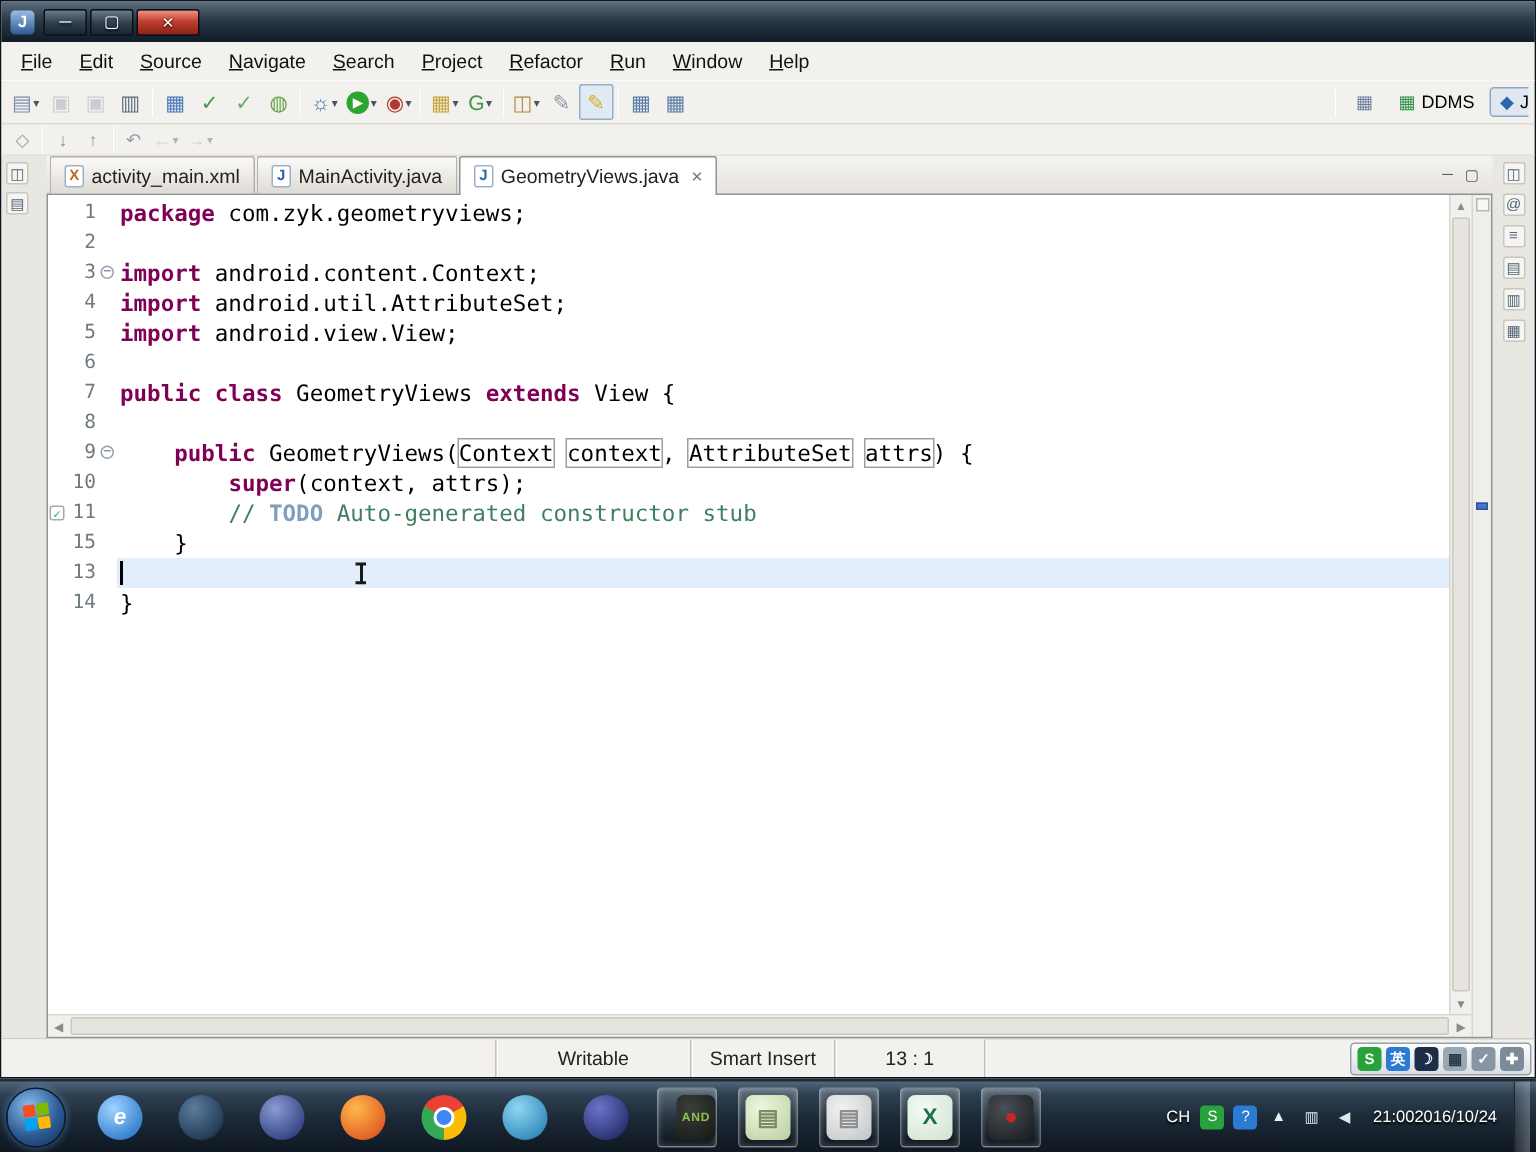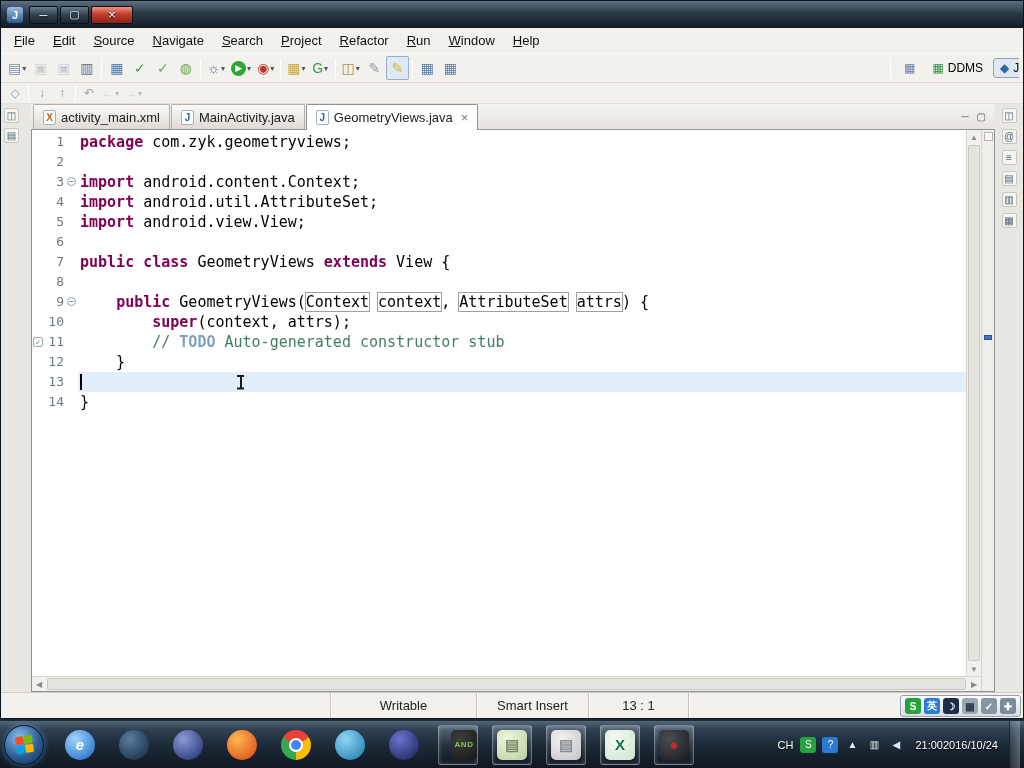--- a/index.html
+++ b/index.html
@@ -85,21 +85,21 @@
   .sarrow{width:14px;height:14px;display:flex;align-items:center;justify-content:center}
   .sthumb{flex:1;background:#e6e4df;border:1px solid #cbc8c1;border-radius:2px;margin:1px}
   .overview{grid-column:3;grid-row:1/span 2;background:#efeeea;border-left:1px solid #d8d5cf;position:relative}
   .ov-head{position:absolute;top:2px;left:2px;width:9px;height:9px;border:1px solid #b9b6ae;background:#f8f7f4}
   .ov-marker{position:absolute;left:2px;top:205px;width:8px;height:5px;background:#4a72c8;border:1px solid #2c4f9e}
 
   
   .statusbar{height:26px;display:flex;align-items:stretch;background:#f2f1ed;border-top:1px solid #cfccc5;font-size:13px;color:#222}
   .sb-spacer{width:330px;border-right:1px solid #c4c1ba;box-shadow:1px 0 0 #fff}
   .sb-cell{display:flex;align-items:center;justify-content:center;border-right:1px solid #c4c1ba;box-shadow:1px 0 0 #fff}
-  .sb-w{width:146px}.sb-i{width:112px}.sb-p{width:100px}
+  .sb-w{width:130px}.sb-i{width:96px}.sb-p{width:100px}
   .sb-rest{flex:1}
 
   
   .ime-bar{position:absolute;right:3px;bottom:51px;z-index:60;display:flex;gap:3px;align-items:center;
            background:linear-gradient(#fdfdfb,#d9dde2);border:1px solid #97a1ab;border-radius:3px;padding:2px 4px}
   .ime-ic{width:16px;height:16px;border-radius:3px;display:flex;align-items:center;justify-content:center;font-size:10px;font-weight:bold}
 
   
   .taskbar{position:absolute;left:0;bottom:0;width:1024px;height:47px;z-index:40;
            background:linear-gradient(#53677a,#2e4052 18%,#1b2835 55%,#0f1822);display:flex;align-items:center;gap:14px;padding:0 4px}
@@ -300,21 +300,21 @@
             <div class="line"><span class="ann"></span><span class="num">2</span><span class="fold"></span><span class="ct"></span></div>
             <div class="line"><span class="ann"></span><span class="num">3</span><span class="fold"><span class="foldm">−</span></span><span class="ct"><span class="tk-kw">import</span><span class="tk-pl"> android.content.Context;</span></span></div>
             <div class="line"><span class="ann"></span><span class="num">4</span><span class="fold"></span><span class="ct"><span class="tk-kw">import</span><span class="tk-pl"> android.util.AttributeSet;</span></span></div>
             <div class="line"><span class="ann"></span><span class="num">5</span><span class="fold"></span><span class="ct"><span class="tk-kw">import</span><span class="tk-pl"> android.view.View;</span></span></div>
             <div class="line"><span class="ann"></span><span class="num">6</span><span class="fold"></span><span class="ct"></span></div>
             <div class="line"><span class="ann"></span><span class="num">7</span><span class="fold"></span><span class="ct"><span class="tk-kw">public</span><span class="tk-pl"> </span><span class="tk-kw">class</span><span class="tk-pl"> GeometryViews </span><span class="tk-kw">extends</span><span class="tk-pl"> View {</span></span></div>
             <div class="line"><span class="ann"></span><span class="num">8</span><span class="fold"></span><span class="ct"></span></div>
             <div class="line"><span class="ann"></span><span class="num">9</span><span class="fold"><span class="foldm">−</span></span><span class="ct"><span class="tk-pl">    </span><span class="tk-kw">public</span><span class="tk-pl"> GeometryViews(</span><span class="tk-box">Context</span><span class="tk-pl"> </span><span class="tk-box">context</span><span class="tk-pl">, </span><span class="tk-box">AttributeSet</span><span class="tk-pl"> </span><span class="tk-box">attrs</span><span class="tk-pl">) {</span></span></div>
             <div class="line"><span class="ann"></span><span class="num">10</span><span class="fold"></span><span class="ct"><span class="tk-pl">        </span><span class="tk-kw">super</span><span class="tk-pl">(context, attrs);</span></span></div>
             <div class="line"><span class="ann"><span class="taskbox">✓</span></span><span class="num">11</span><span class="fold"></span><span class="ct"><span class="tk-pl">        </span><span class="tk-cm">// </span><span class="tk-todo">TODO</span><span class="tk-cm"> Auto-generated constructor stub</span></span></div>
-            <div class="line"><span class="ann"></span><span class="num">12</span><span class="fold"></span><span class="ct"><span class="tk-pl">    }</span></span></div>
+            <div class="line"><span class="ann"></span><span class="num">15</span><span class="fold"></span><span class="ct"><span class="tk-pl">    }</span></span></div>
             <div class="line current"><span class="ann"></span><span class="num">13</span><span class="fold"></span><span class="ct"><span class="caret"></span><span class="ibeam"></span></span></div>
             <div class="line"><span class="ann"></span><span class="num">14</span><span class="fold"></span><span class="ct"><span class="tk-pl">}</span></span></div>
           </div>
 
         <div class="vscroll">
           <span class="sarrow">▲</span>
           <span class="sthumb"></span>
           <span class="sarrow">▼</span>
         </div>
 

